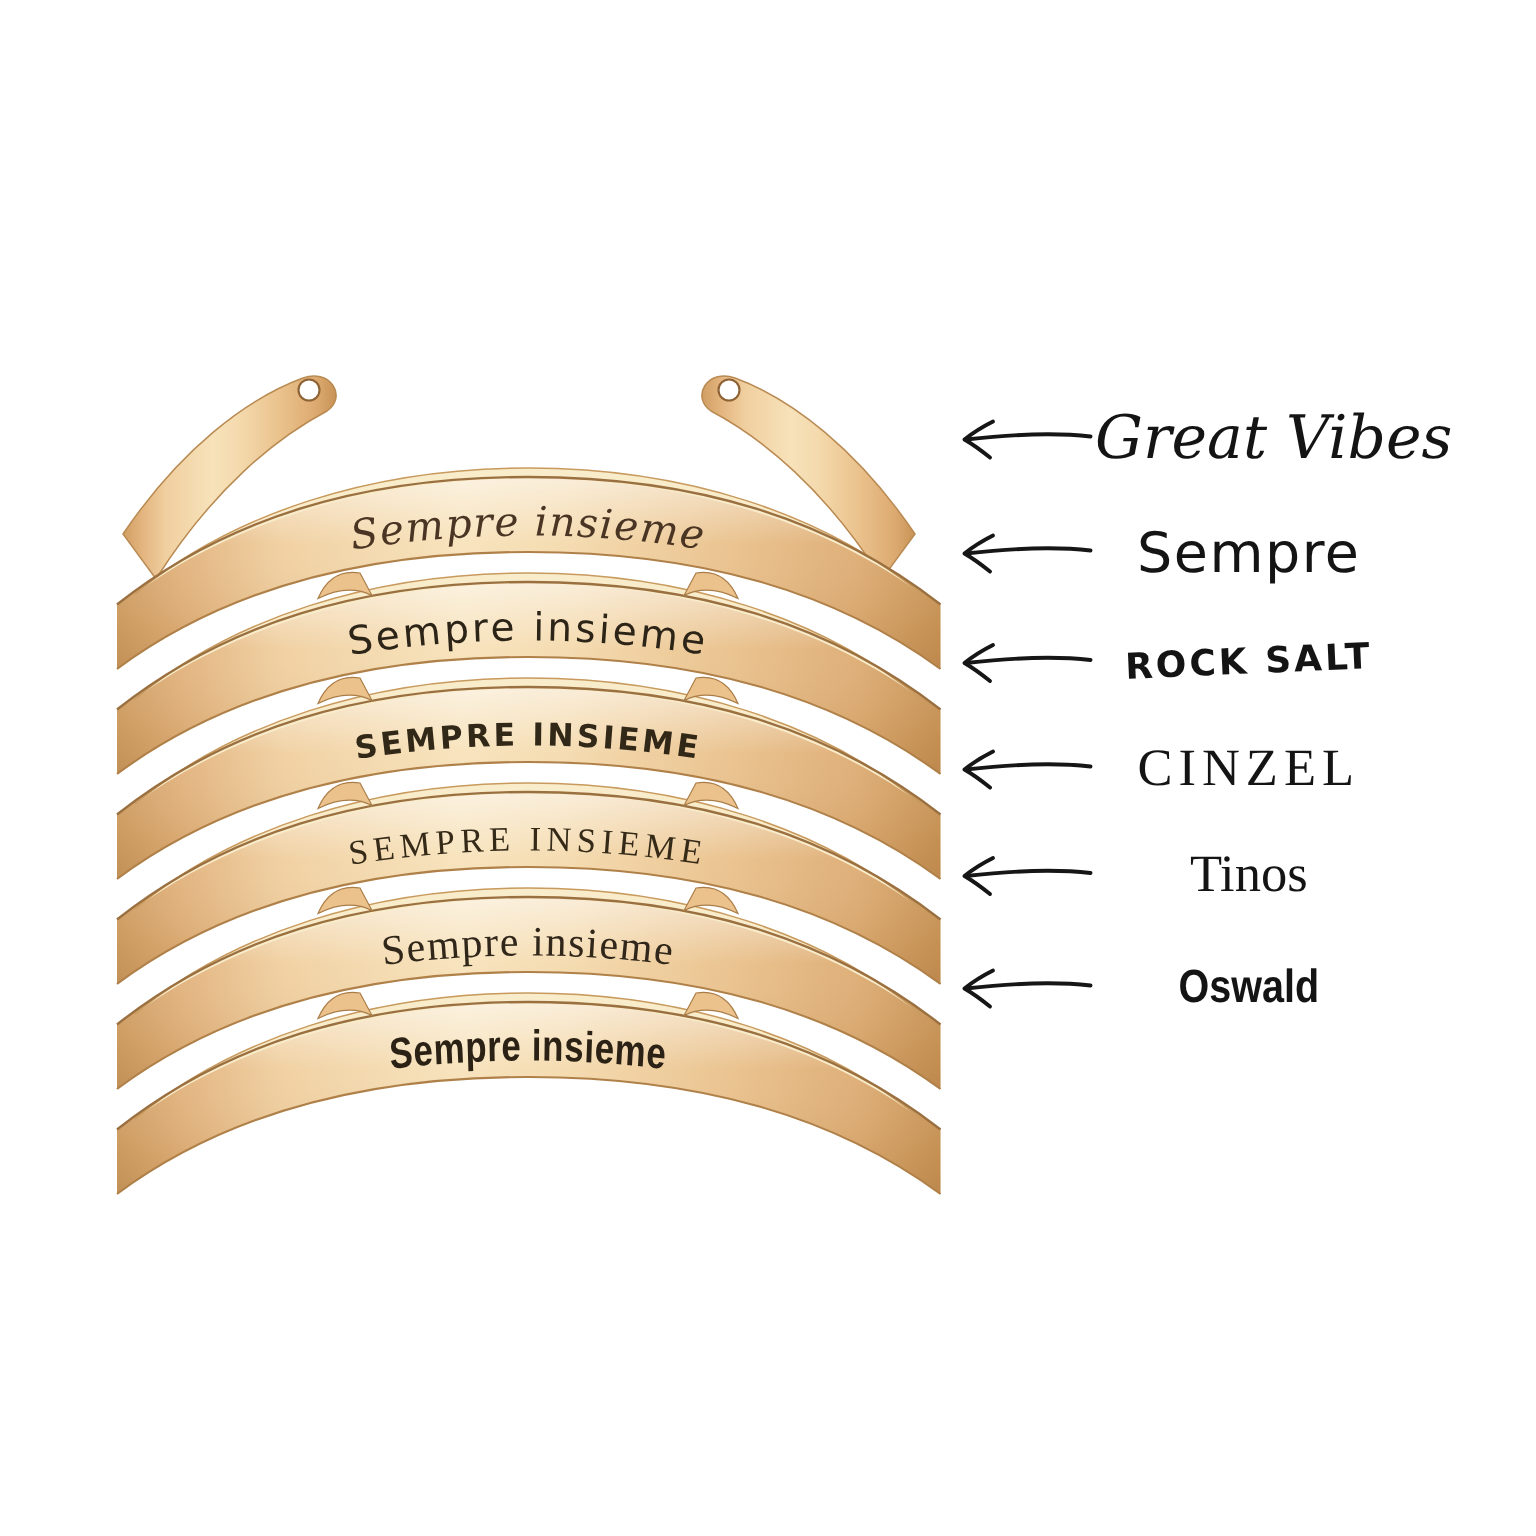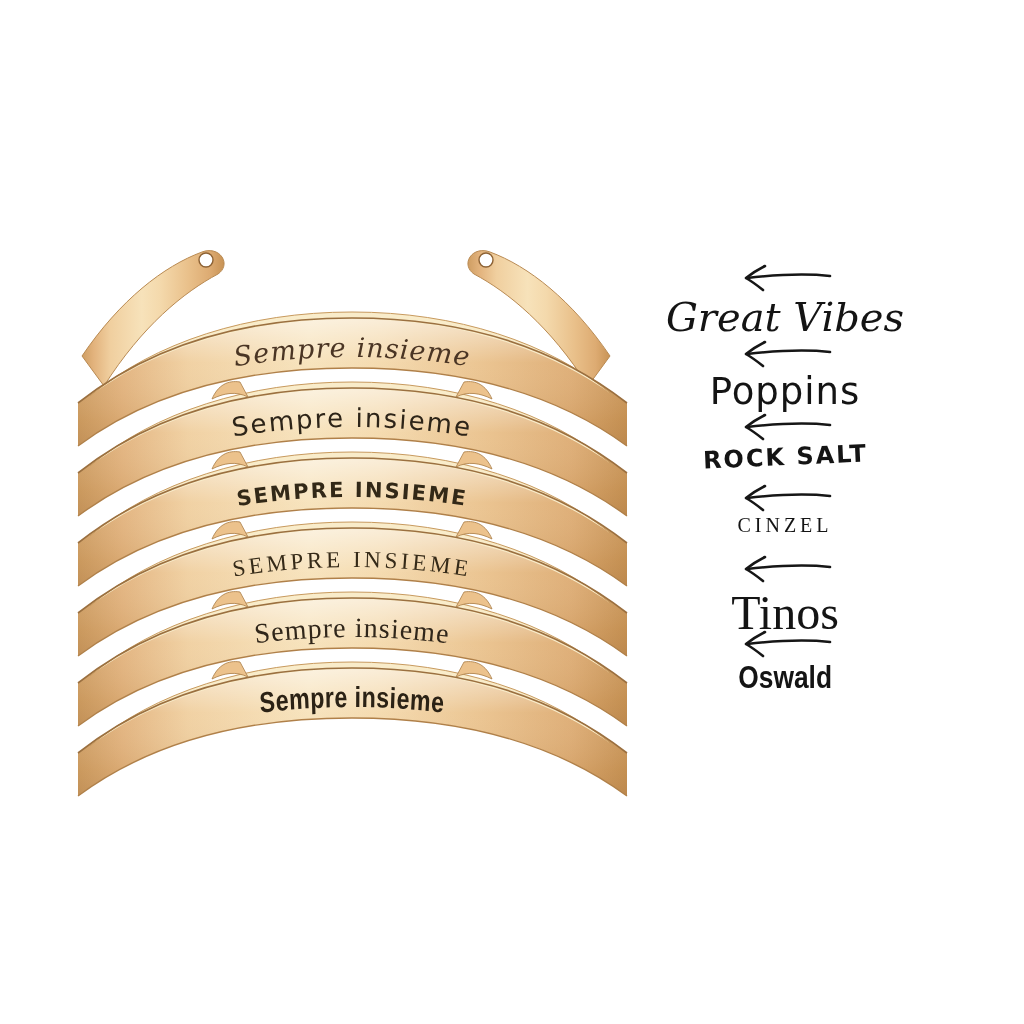--- a/index.html
+++ b/index.html
@@ -21,31 +21,31 @@
   .band-sheen {fill:url(#sheenV);}
   .band-lip   {fill:#f9ecca;}
   .edge-top   {fill:none;stroke:#9b7040;stroke-width:1.6;}
   .edge-lip   {fill:none;stroke:#c89a5e;stroke-width:1;}
   .edge-bottom{fill:none;stroke:#b08049;stroke-width:1.4;}
   .tab        {fill:#ecc28c;stroke:#aa7d48;stroke-width:.8;}
   .horn       {fill:url(#goldH);stroke:#b98a52;stroke-width:1;}
   .horn-hole  {fill:#ffffff;stroke:#8d6234;stroke-width:1.4;}
 
   
-  .font-row{position:absolute;left:635px;width:300px;height:64px;display:flex;align-items:center;flex-direction:column;}
+  .font-row{position:absolute;left:635px;width:300px;height:64px;display:flex;align-items:center;}
   .row-1{top:260px;} .row-2{top:336px;} .row-3{top:409px;}
   .row-4{top:480px;} .row-5{top:551px;} .row-6{top:626px;}
   .arrow{flex:none;width:95px;height:34px;}
   .arrow path{fill:none;stroke:#161616;stroke-width:2.6;stroke-linecap:round;}
   .font-label{flex:1;text-align:center;color:#141414;white-space:nowrap;}
   .f-greatvibes{font-family:"DejaVu Serif",serif;font-style:italic;font-size:40px;}
   .f-poppins   {font-family:"DejaVu Sans",sans-serif;font-size:37px;letter-spacing:1px;}
   .f-rocksalt  {font-family:"DejaVu Sans",sans-serif;font-weight:700;font-size:24px;letter-spacing:2px;transform:rotate(-2.5deg);}
-  .f-cinzel    {font-family:"Liberation Serif",serif;font-size:20px;letter-spacing:4px;}
-  .f-tinos     {font-family:"Liberation Serif",serif;font-size:48px;}
+  .f-cinzel    {font-family:"Liberation Serif",serif;font-size:35px;letter-spacing:4px;}
+  .f-tinos     {font-family:"Liberation Serif",serif;font-size:35px;}
   .f-oswald    {font-family:"Liberation Sans",sans-serif;font-weight:700;font-size:31px;transform:scale(.85,1);}
 </style>
 </head>
 <body>
 
 <div class="scene">
 
   <svg class="bracelet-svg" width="1024" height="1024" viewBox="0 0 1024 1024">
     <defs>
       <linearGradient id="goldH" x1="0" y1="0" x2="1" y2="0">
@@ -133,21 +133,21 @@
         <path d="M 27,6 C 19,10 13,14 8,18 M 8,18 C 14,21.5 20,26 25,30"></path>
     </svg>
     <div class="font-label f-greatvibes">Great Vibes</div>
   </div>
 
   <div class="font-row row-2">
     <svg class="arrow" viewBox="0 0 95 34">
       <path d="M 92,16 C 70,13.5 40,14.5 9,18"></path>
         <path d="M 27,6 C 19,10 13,14 8,18 M 8,18 C 14,21.5 20,26 25,30"></path>
     </svg>
-    <div class="font-label f-poppins">Poppins</div>
+    <div class="font-label f-poppins">Sempre</div>
   </div>
 
   <div class="font-row row-3">
     <svg class="arrow" viewBox="0 0 95 34">
       <path d="M 92,16 C 70,13.5 40,14.5 9,18"></path>
         <path d="M 27,6 C 19,10 13,14 8,18 M 8,18 C 14,21.5 20,26 25,30"></path>
     </svg>
     <div class="font-label f-rocksalt">ROCK SALT</div>
   </div>
 

